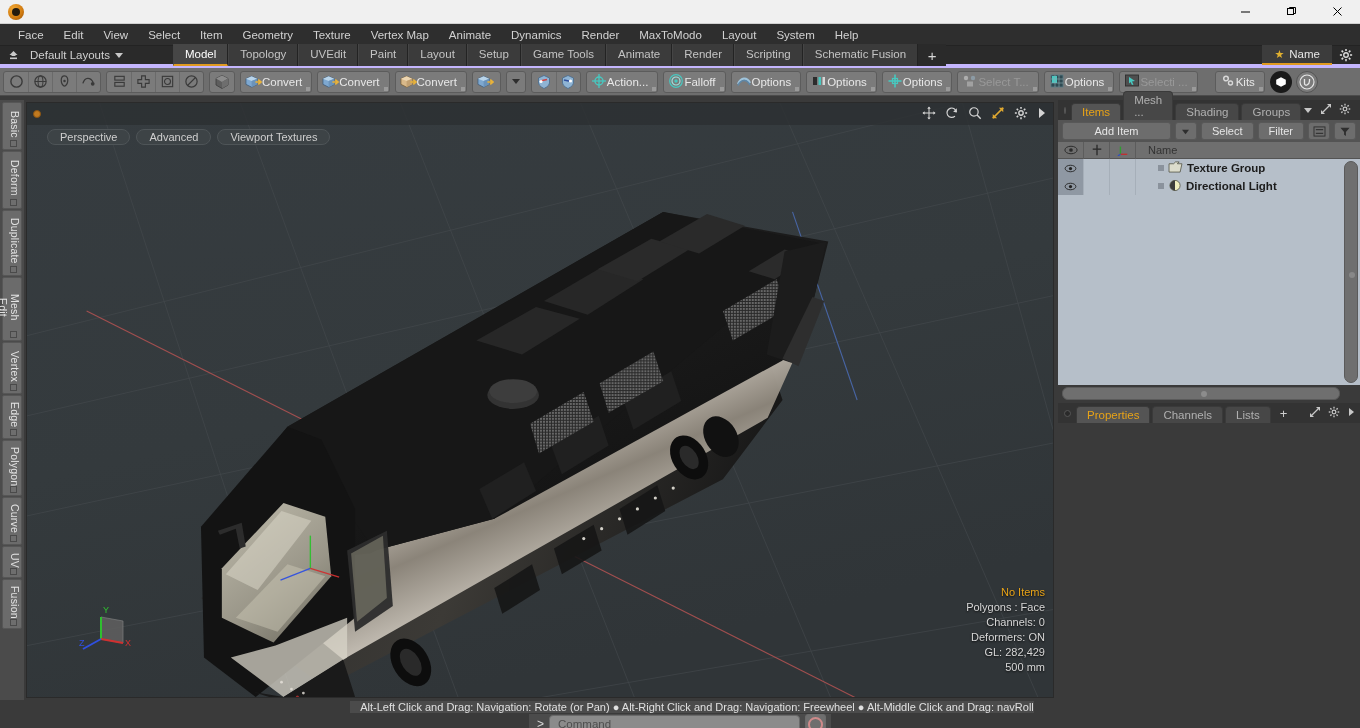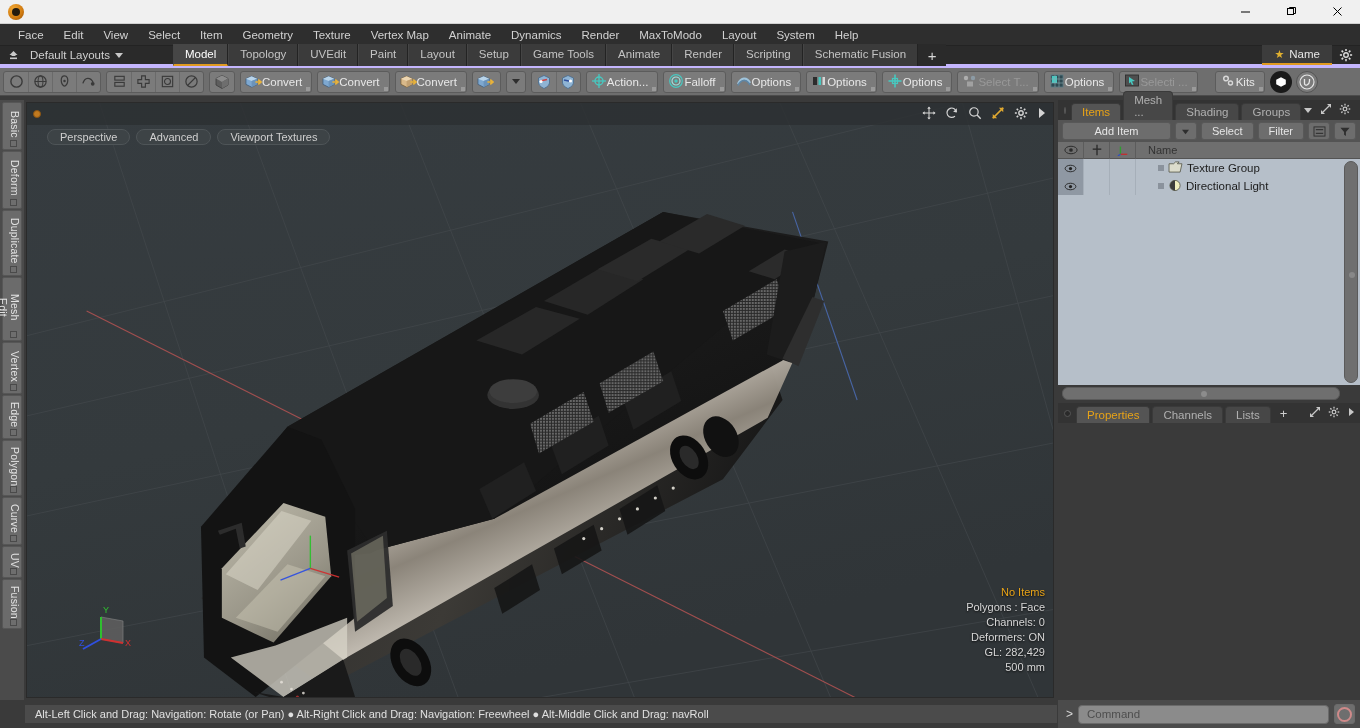--- a/index.html
+++ b/index.html
@@ -187,41 +187,41 @@
   .hcell { width: 26px; height: 17px; display: flex; align-items: center; justify-content: center; border-right: 1px solid #5c5c5c; }
   .hname { flex: 1; padding-left: 12px; color: #333; font-size: 11px; }
 
   .items-list { background: #b6bfc9; flex: none; height: 226px; position: relative; overflow: hidden; }
   .irow { height: 18px; display: flex; align-items: center; font-size: 11.5px; color: #1c1c1c; }
   .icell { width: 26px; height: 18px; display: flex; align-items: center; justify-content: center; border-right: 1px solid #a6afb9; }
   .icell.eye { background: #8f98a3; }
   .iname { flex: 1; display: flex; align-items: center; gap: 4px; padding-left: 4px; overflow: hidden; white-space: nowrap; }
   .iname.bold { font-weight: bold; }
   .indent1 { padding-left: 22px; }
-  .indent2 { padding-left: 22px; }
+  .indent2 { padding-left: 22px; font-weight: bold; }
   .tri-r { width:0;height:0;border-top:4px solid transparent;border-bottom:4px solid transparent;border-left:6px solid #3c3c3c; }
   .tri-d { width:0;height:0;border-left:4px solid transparent;border-right:4px solid transparent;border-top:6px solid #3c3c3c; }
   .tri-ph { width: 6px; height: 6px; background: #8a929c; }
   .list-vscroll {
     position: absolute; right: 2px; top: 2px; bottom: 2px; width: 14px;
     background: #6f6f6f; border: 1px solid #5a5a5a; border-radius: 7px;
   }
   .list-vscroll::after { content:""; position:absolute; left:4px; top:50%; width:6px; height:6px; border-radius:50%; background:#888; }
   .list-hscroll {
     height: 13px; margin: 2px 20px 3px 4px; background: #6f6f6f;
     border: 1px solid #5a5a5a; border-radius: 6px; position: relative;
   }
   .list-hscroll::after { content:""; position:absolute; top:3px; left:50%; width:6px; height:6px; border-radius:50%; background:#8c8c8c; }
   .hscroll-wrap { background:#3a3a3a; display:flex; align-items:center; }
   .props-body { flex: 1; background: #3a3a3a; }
 
   
   .statusbar {
     position: absolute; left: 0; bottom: 0; right: 0; height: 28px;
-    background: #3a3a3a; display: flex; align-items: center;
+    background: #3a3a3a; display: flex; align-items: center; flex-direction: column;
   }
   .status-left {
     flex: 1; height: 20px; margin: 0 0 0 24px;
     background: #4b4b4b; border: 1px solid #3a3a3a;
     display: flex; align-items: center; padding-left: 10px;
     font-size: 11px; color: #e0e0e0;
   }
   .status-right { width: 302px; height: 28px; display: flex; align-items: center; gap: 5px; padding: 0 5px; background:#4b4b4b; }
   .cmd-gt { color: #d8d8d8; font-size: 12px; padding-left: 3px; }
   .cmd-input {

